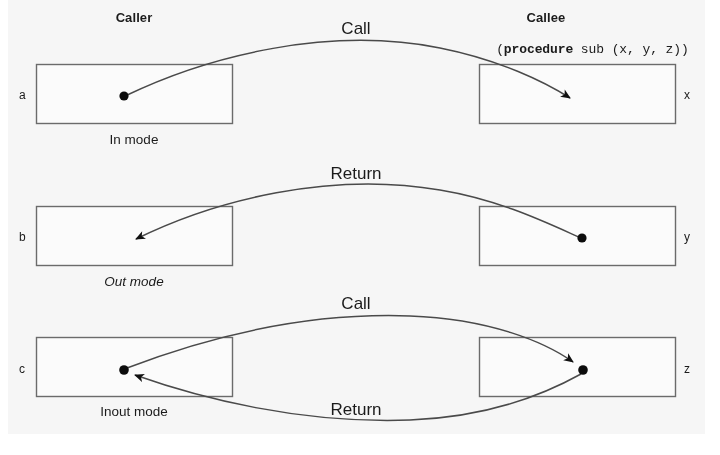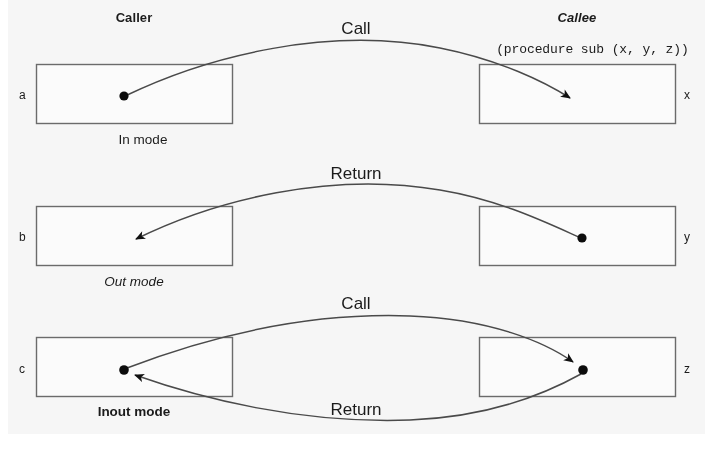--- a/index.html
+++ b/index.html
@@ -47,21 +47,21 @@
     font-weight: bold;
     font-size: 13px;
     letter-spacing: 0.1px;
   }
   .hdr-sig {
     font-family: "Liberation Mono", monospace;
     font-size: 13px;
     letter-spacing: -0.1px;
   }
   .hdr-sig b {
-    font-weight: normal;
+    font-weight: bold;
   }
   .edge-label {
     font-family: Liberation Sans, sans-serif;
     font-size: 17px;
   }
   .mode-label {
     font-family: "Liberation Sans", sans-serif;
     font-size: 13.5px;
   }
   .side-label {
@@ -106,34 +106,34 @@
     <rect x="36.5" y="337.5" width="196" height="59" fill="#fbfbfb" stroke="#6b6b6b" stroke-width="1.4"></rect>
     <rect x="479.5" y="337.5" width="196" height="59" fill="#fbfbfb" stroke="#6b6b6b" stroke-width="1.4"></rect>
     <path d="M127,368 C200,340 300,312 410,316 C490,319 545,342 573,362" fill="none" stroke="#4a4a4a" stroke-width="1.5" marker-end="url(#ah-r2)"></path>
     <path d="M581,374 C545,394 490,417 410,420 C300,424 200,398 135,375" fill="none" stroke="#4a4a4a" stroke-width="1.5" marker-end="url(#ah-l2)"></path>
     <circle cx="124" cy="370" r="4.8" fill="#0c0c0c"></circle>
     <circle cx="583" cy="370" r="4.8" fill="#0c0c0c"></circle>
   </svg>
 
   <div class="txt hdr-title center-x" style="left:134px; top:11px;">Caller</div>
 
-  <div class="txt hdr-title center-x" style="left:577px; top:11px;font-style:italic;">Callee</div>
+  <div class="txt hdr-title center-x" style="left:546px; top:11px;">Callee</div>
   <div class="txt hdr-sig center-x" style="left:577px; top:30px;">
     <span>(</span><b>procedure</b><span> sub (x, y, z))</span>
   </div>
 
   <div class="txt side-label" style="left:19px; top:89px;">a</div>
   <div class="txt side-label" style="left:684px; top:89px;">x</div>
   <div class="txt edge-label center-x" style="left:356px; top:20px;">Call</div>
-  <div class="txt mode-label center-x" style="left:134px; top:133px;margin-left:9px;">In mode</div>
+  <div class="txt mode-label center-x" style="left:134px; top:133px;">In mode</div>
 
   <div class="txt side-label" style="left:19px; top:231px;">b</div>
   <div class="txt side-label" style="left:684px; top:231px;">y</div>
   <div class="txt edge-label center-x" style="left:356px; top:165px;">Return</div>
   <div class="txt mode-label center-x" style="left:134px; top:275px;font-style:italic;">Out mode</div>
 
   <div class="txt side-label" style="left:19px; top:363px;">c</div>
   <div class="txt side-label" style="left:684px; top:363px;">z</div>
   <div class="txt edge-label center-x" style="left:356px; top:295px;">Call</div>
   <div class="txt edge-label center-x" style="left:356px; top:401px;">Return</div>
-  <div class="txt mode-label center-x" style="left:134px; top:405px;font-weight:bold;">Inout mode</div>
+  <div class="txt mode-label center-x" style="left:134px; top:405px;">Inout mode</div>
 
 </div>
 
 </body></html>

